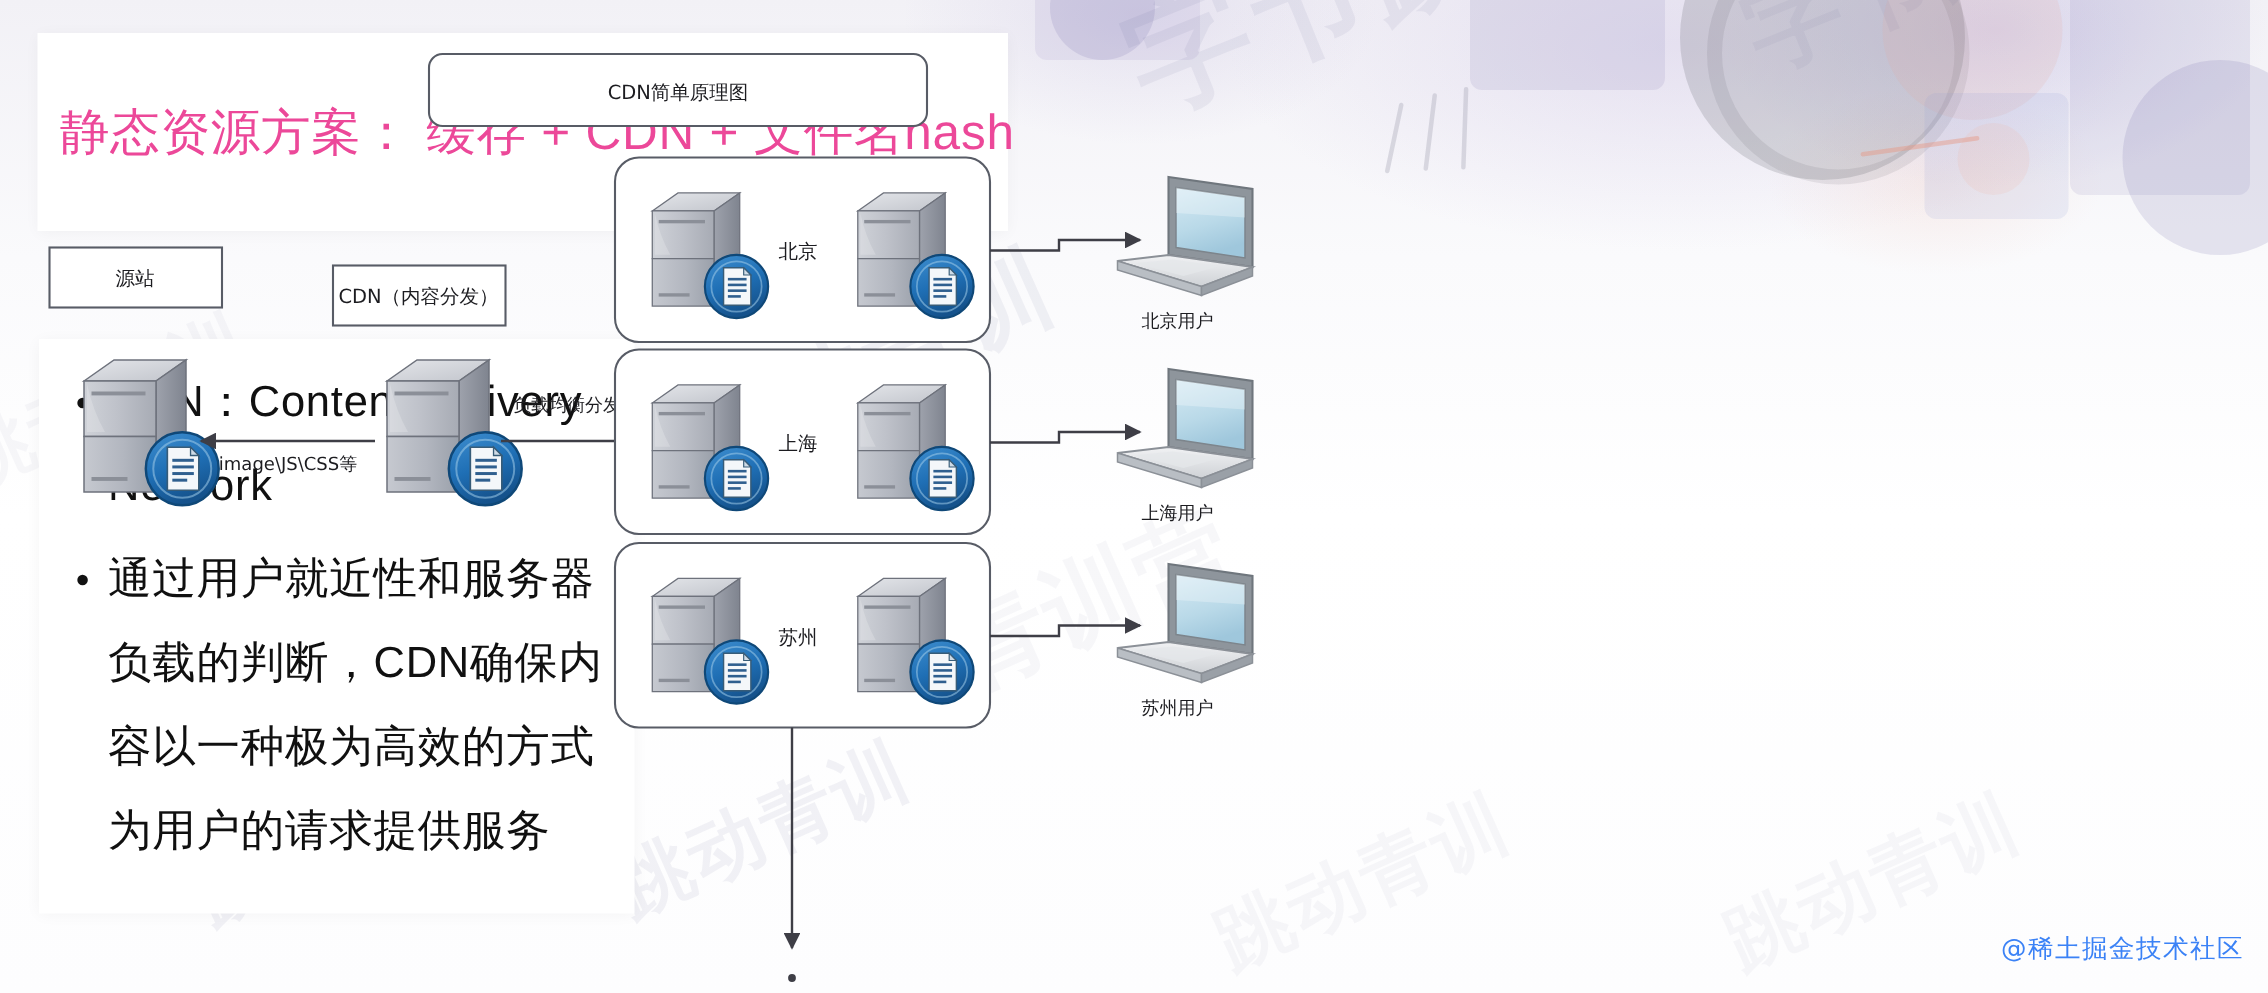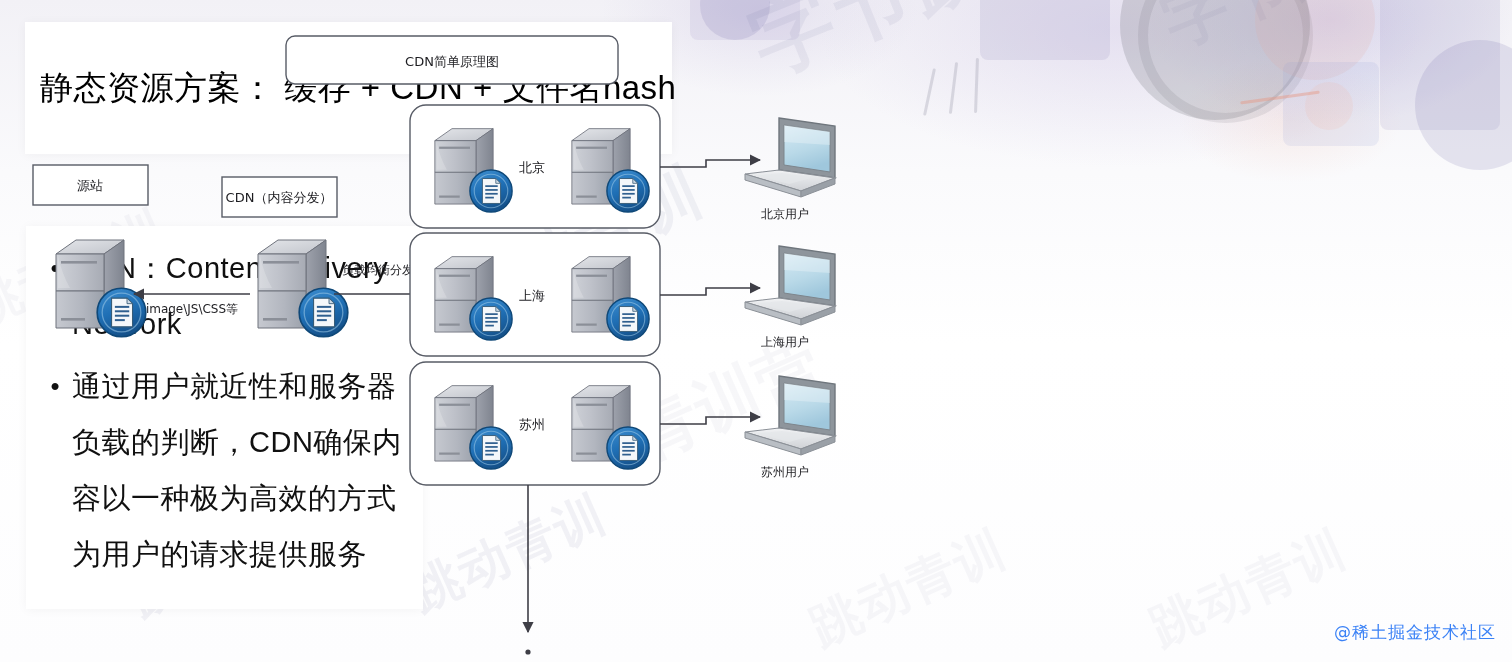--- a/index.html
+++ b/index.html
@@ -83,21 +83,21 @@
   #title-card {
     left: 25px;
     top: 22px;
     width: 647px;
     height: 132px;
     display: flex;
     align-items: center;
   }
   #title-text {
     font-size: 33px;
-    color: #000000;
+    color: #ec4899;
     font-weight: 400;
     padding-left: 15px;
     letter-spacing: 0.5px;
     white-space: nowrap;
   }
 
   #bullets-card {
     left: 26px;
     top: 226px;
     width: 397px;

